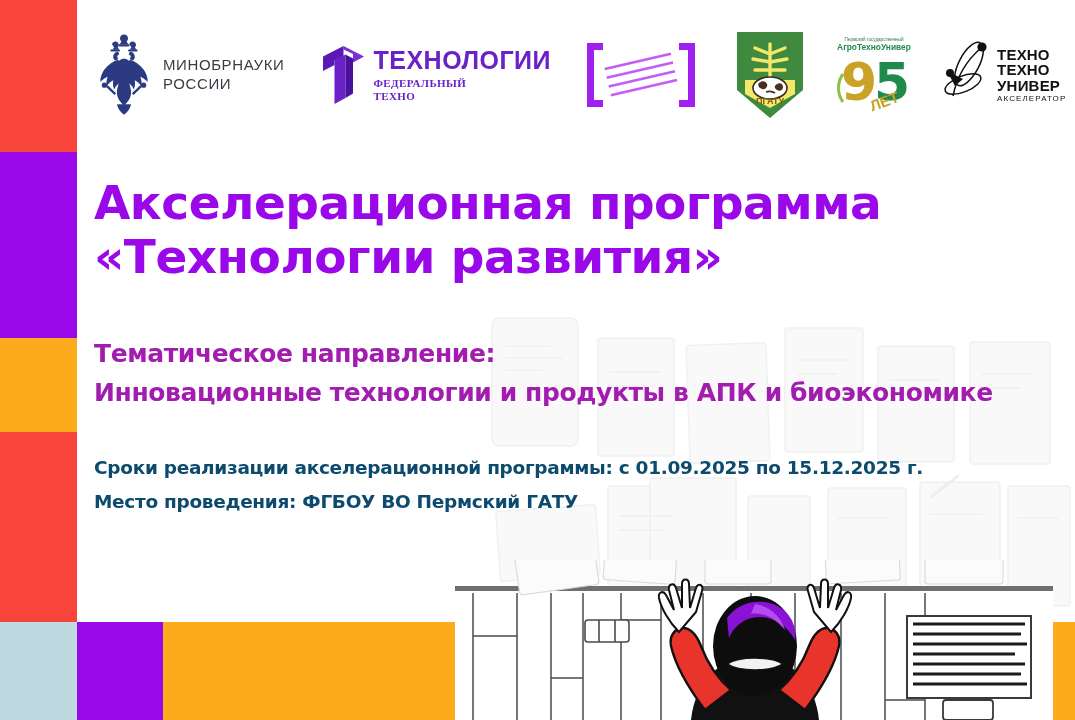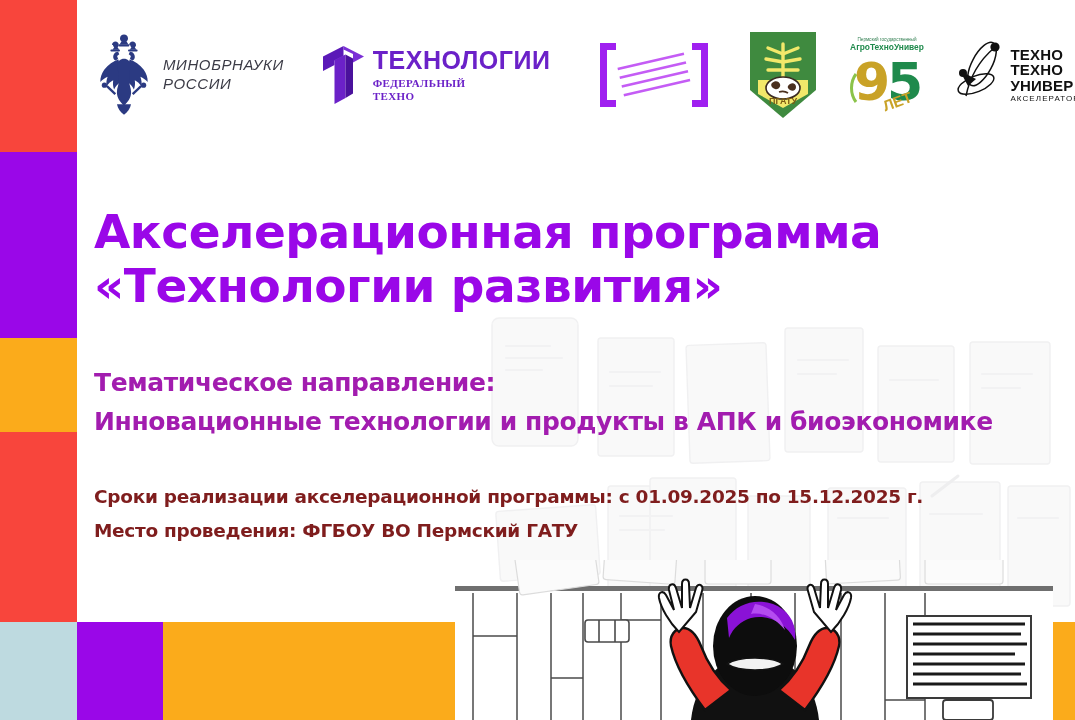--- a/index.html
+++ b/index.html
@@ -64,32 +64,32 @@
     padding-left: 18px;
     box-sizing: border-box;
   }
   .logo {
     display: flex;
     align-items: center;
     flex: 0 0 auto;
   }
 
   
-  .logo-minobr { gap: 10px; margin-right: 36px; font-style: italic; }
+  .logo-minobr { gap: 10px; margin-right: 36px; }
   .logo-minobr .emblem { width: 58px; height: 82px; }
   .logo-minobr .mn-text {
     font-size: 15px;
     line-height: 1.25;
     letter-spacing: .6px;
     color: #3b3b46;
     font-family: "Liberation Sans", sans-serif;
   }
 
   
-  .logo-tech { gap: 7px; margin-right: 44px; }
+  .logo-tech { gap: 7px; margin-right: 30px; }
   .logo-tech .tech-mark { width: 46px; height: 62px; }
   .logo-tech .tech-words { line-height: 1; }
   .logo-tech .tw-main {
     font-size: 25px;
     font-weight: bold;
     color: #6b21c8;
     letter-spacing: .5px;
   }
   .logo-tech .tw-sub {
     margin-top: 4px;
@@ -137,21 +137,20 @@
     opacity: .5;
     pointer-events: none;
   }
 
   
   .content {
     position: absolute;
     left: 94px;
     top: 176px;
     width: 975px;
-    margin-top: 29px;
   }
   .title {
     font-family: "DejaVu Sans", sans-serif;
     font-size: 47px;
     font-weight: bold;
     color: #9a07e8;
     line-height: 1.14;
     letter-spacing: -0.5px;
     margin: 0;
     white-space: pre-line;
@@ -167,21 +166,21 @@
     line-height: 1.55;
     letter-spacing: -0.4px;
     white-space: nowrap;
   }
   .meta-block {
     margin-top: 38px;
   }
   .meta-line {
     font-family: "DejaVu Sans", sans-serif;
     font-weight: bold;
-    color: #7f1d1d;
+    color: #0c4a6e;
     font-size: 18.5px;
     line-height: 1.85;
     letter-spacing: -0.3px;
     white-space: nowrap;
   }
 
   
   .illustration {
     position: absolute;
     left: 455px;

